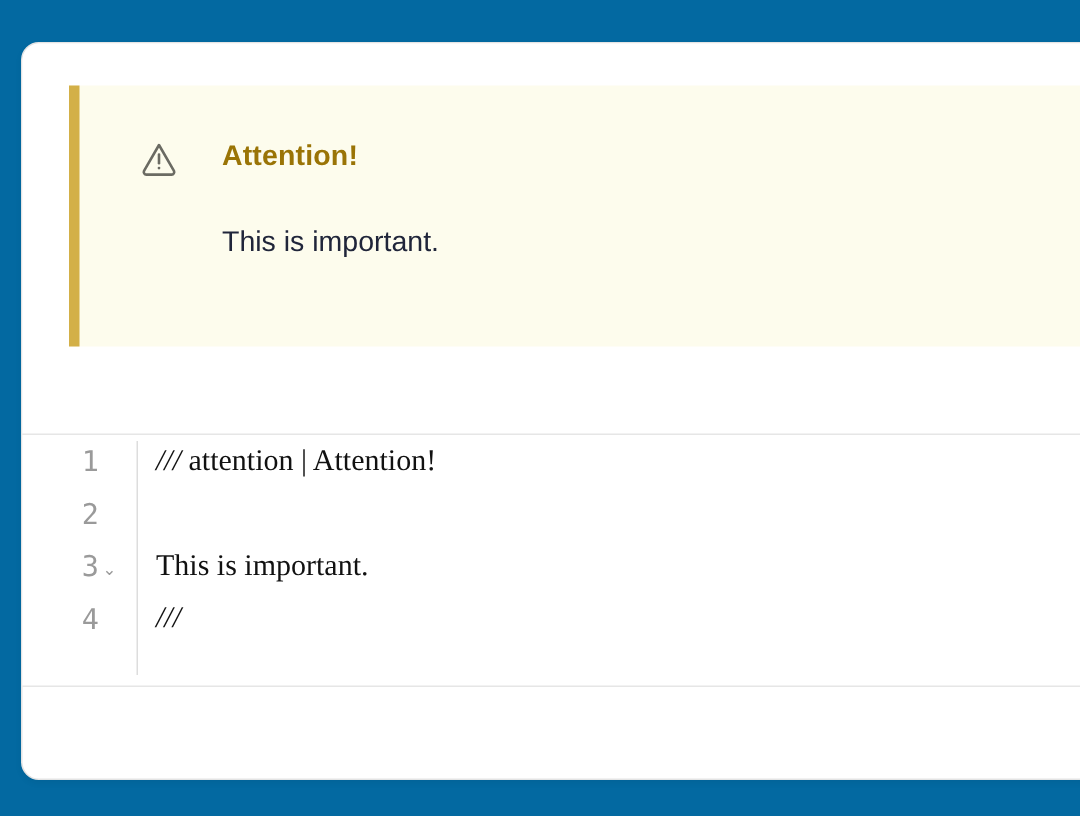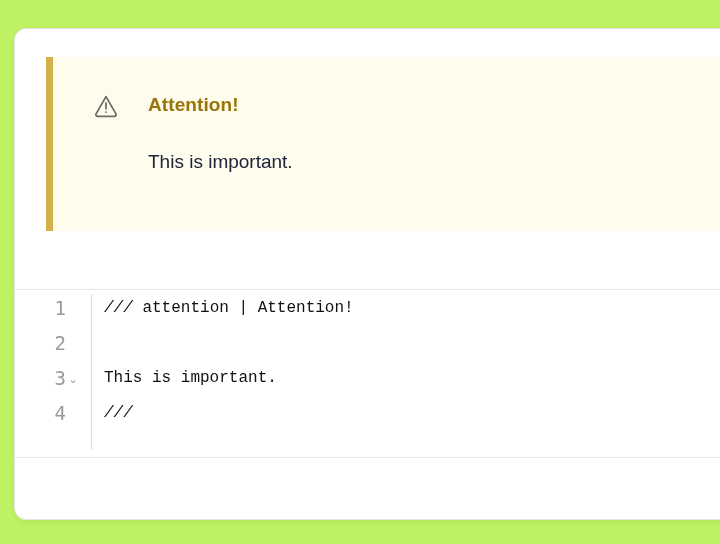--- a/index.html
+++ b/index.html
@@ -11,21 +11,21 @@
     background: #ffffff;
     font-family: "Liberation Sans", sans-serif;
     overflow: hidden;
   }
 
   
   #app-root {
     position: absolute;
     left: 0; top: 0;
     width: 720px; height: 544px;
-    background: #bef264;
+    background: #0369a1;
   }
 
   #preview-card {
     position: absolute;
     left: 14px;
     top: 28px;
     width: 740px;          
     height: 492px;
     background: #ffffff;
     border: 1px solid #e4e4e4;
@@ -156,24 +156,24 @@
     position: absolute;
     left: 76px;
     top: 4px;
     width: 1px;
     height: 156px;
     background: #dddddd;
   }
 
   .code-text {
     padding-left: 19px;
-    font-size: 16px;
+    font-size: 20px;
     color: #111111;
     white-space: pre;
-    font-family: Liberation Mono, monospace;
+    font-family: Liberation Serif, serif;
   }
 
   .tok-fence { font-style: italic; color: #111111; }
   .tok-plain { color: #111111; }
 </style>
 </head>
 <body>
 
 <div id="app-root">
 

